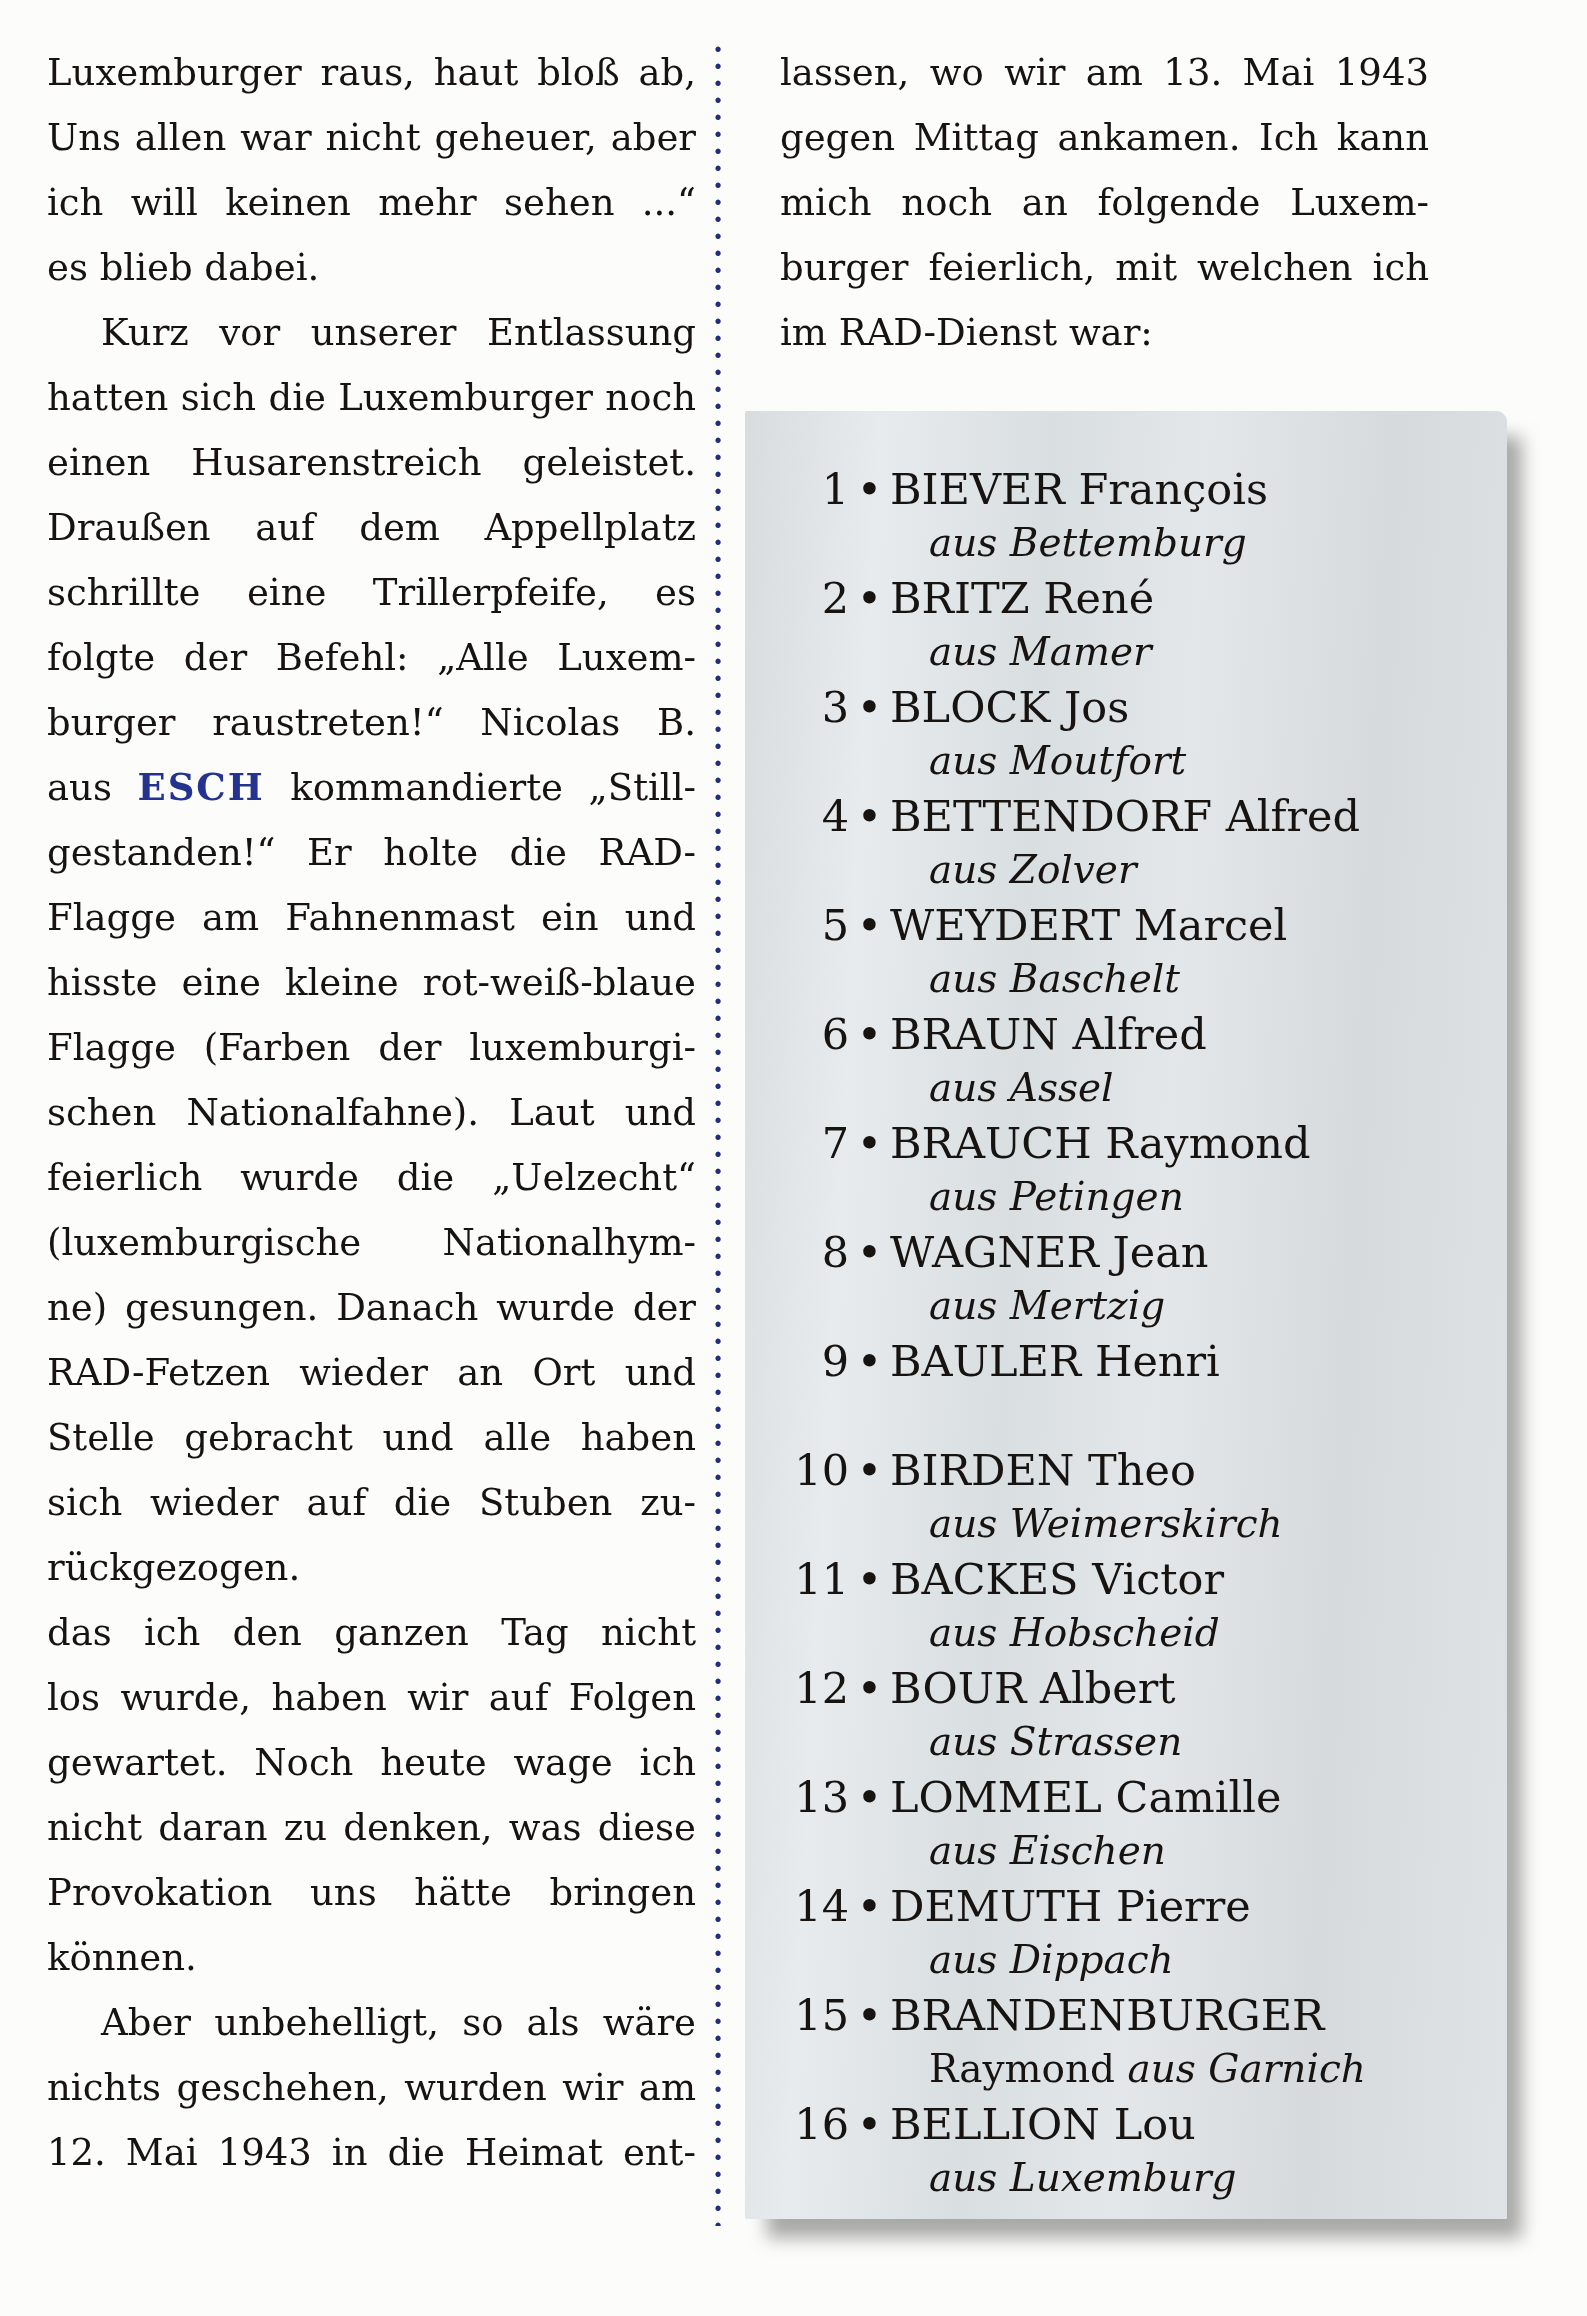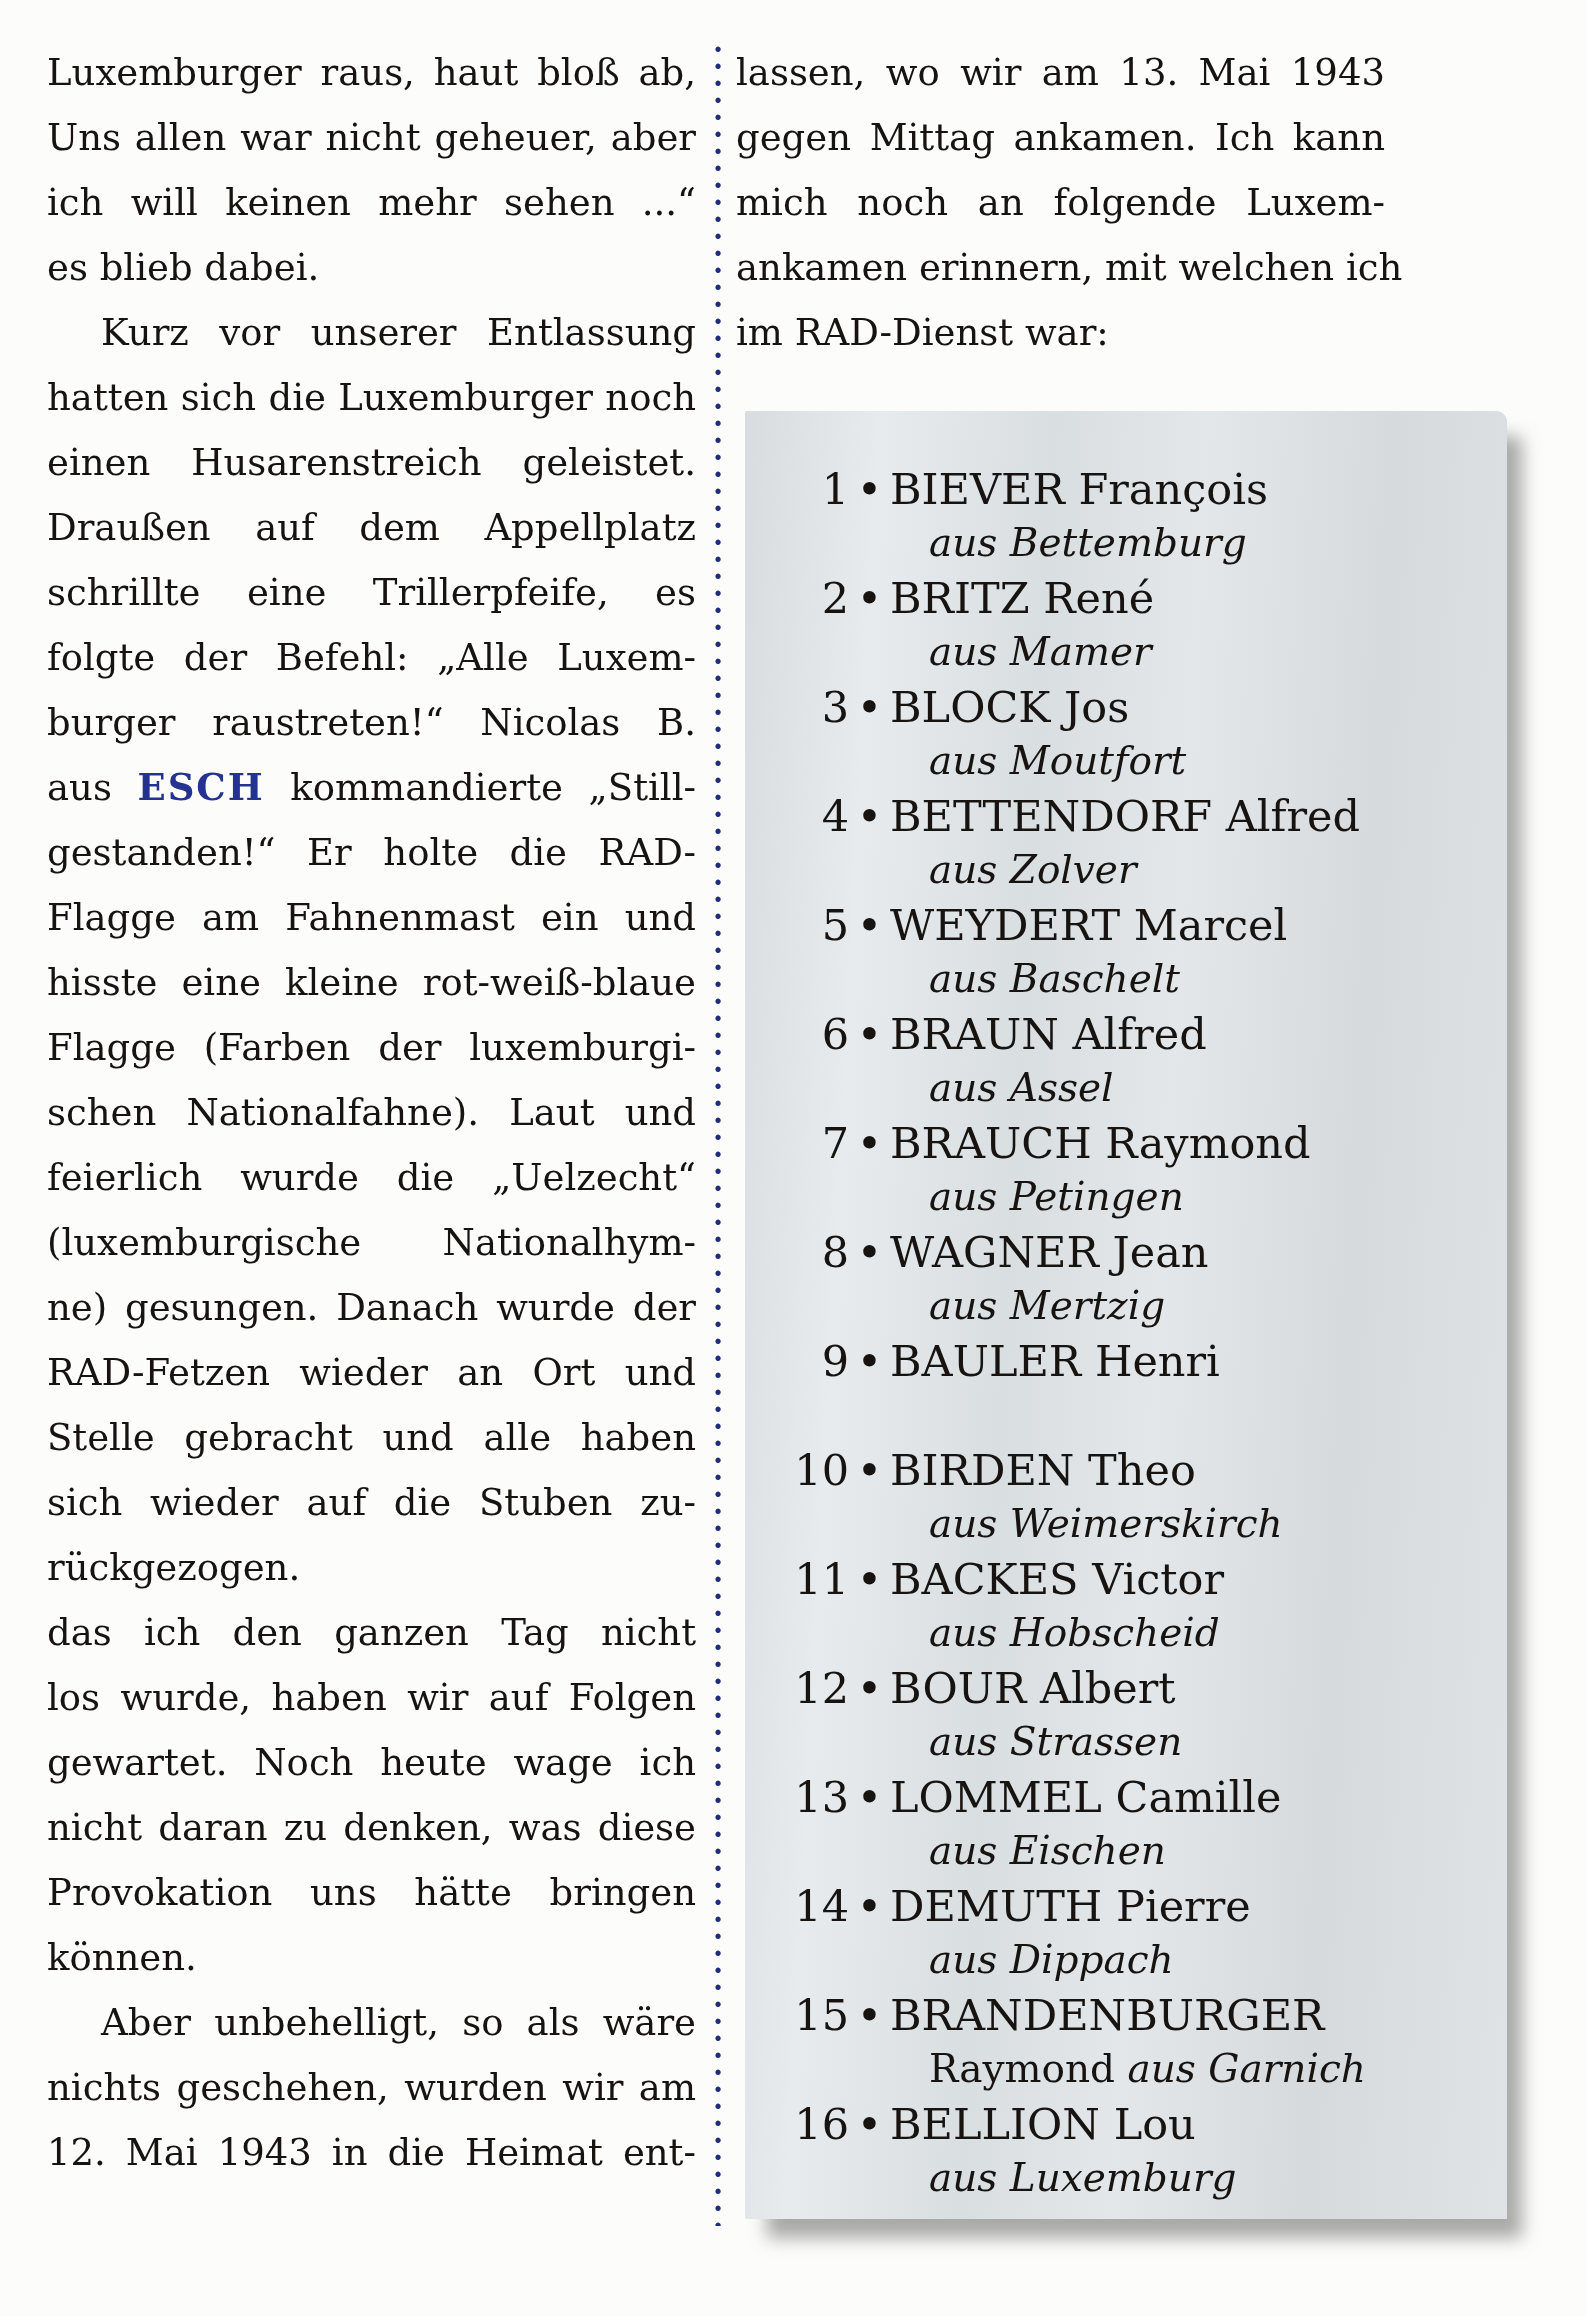--- a/index.html
+++ b/index.html
@@ -3,21 +3,21 @@
 <meta charset="utf-8">
 <style>
   html,body{margin:0;padding:0;}
   body{
     width:1588px;height:2316px;position:relative;overflow:hidden;
     background:#fcfcfa;color:var(--ink,#171310);
     font-family:"DejaVu Serif","Liberation Serif",serif;
   }
   .column{position:absolute;top:40px;}
   #left-col{left:47px;width:649px;}
-  #right-col{left:736px;width:649px;}
+  #right-col{left:780px;width:649px;}
   .tline{
     font-size:37px;line-height:65px;height:65px;white-space:nowrap;
     text-align:justify;text-align-last:justify;-moz-text-align-last:justify;
   }
   .tline.nojust{text-align:center;text-align-last:left;-moz-text-align-last:left;}
   .tline.indent{text-indent:54px;}
   .esch{color:var(--esch,#23338f);font-weight:bold;letter-spacing:1.9px;}
   #divider{
     position:absolute;left:714px;top:41px;width:8.3px;height:2185px;
     background-image:radial-gradient(circle at 4.2px 8.3px,var(--dot,#1f2e7c) 2.2px,rgba(0,0,0,0) 3.2px);
@@ -85,21 +85,21 @@
     </div>
   </div>
 
 <div id="divider"></div>
 
 <div id="right-col" class="column">
     <div>
       <div class="tline"><span>lassen, wo wir am 13. Mai 1943</span></div>
       <div class="tline"><span>gegen Mittag ankamen. Ich kann</span></div>
       <div class="tline"><span>mich noch an folgende Luxem-</span></div>
-      <div class="tline"><span>ankamen erinnern, mit welchen ich</span></div>
+      <div class="tline"><span>burger feierlich, mit welchen ich</span></div>
       <div class="tline nojust"><span>im RAD-Dienst war:</span></div>
     </div>
   </div>
 
 <div id="roster-box">
     <div class="entry">
       <div class="num">1</div>
       <div class="bullet">•</div>
       <div class="nameline">BIEVER François</div>
       <div class="line2"><span class="ital">aus Bettemburg</span></div>

